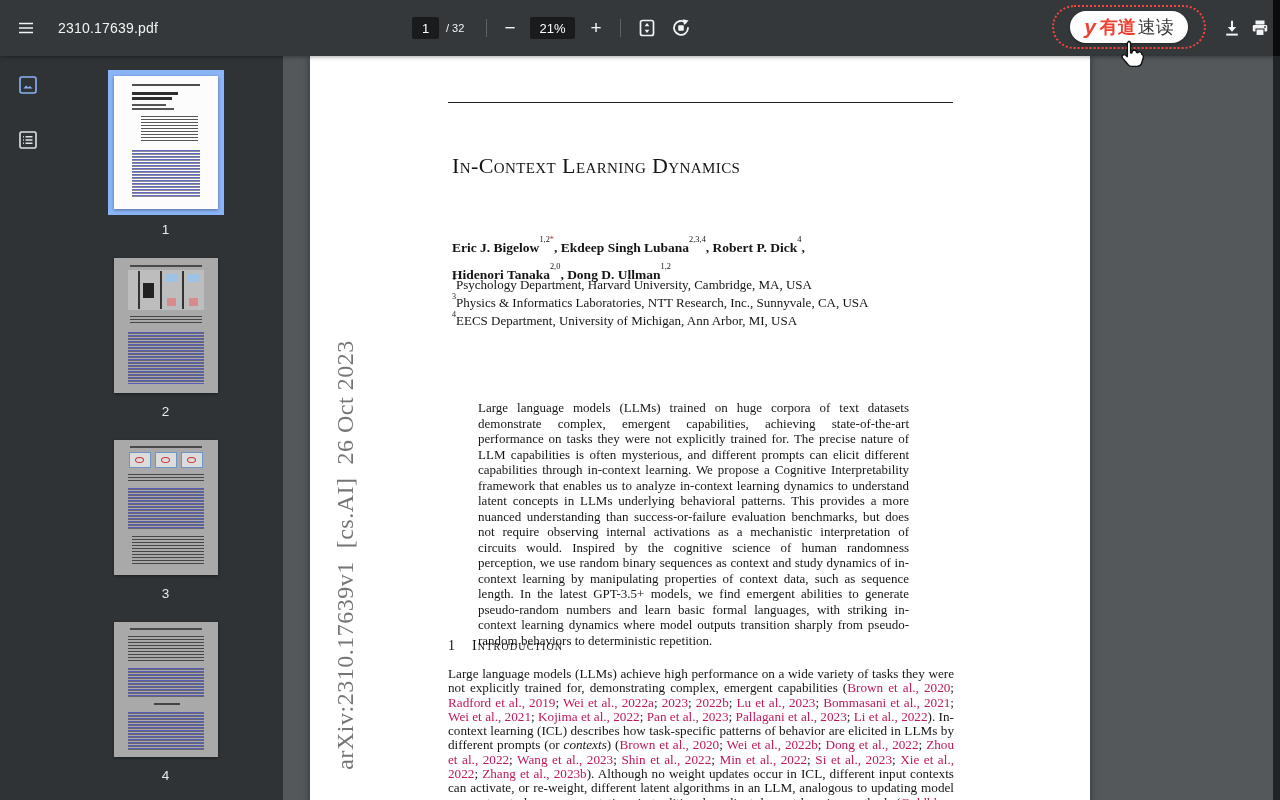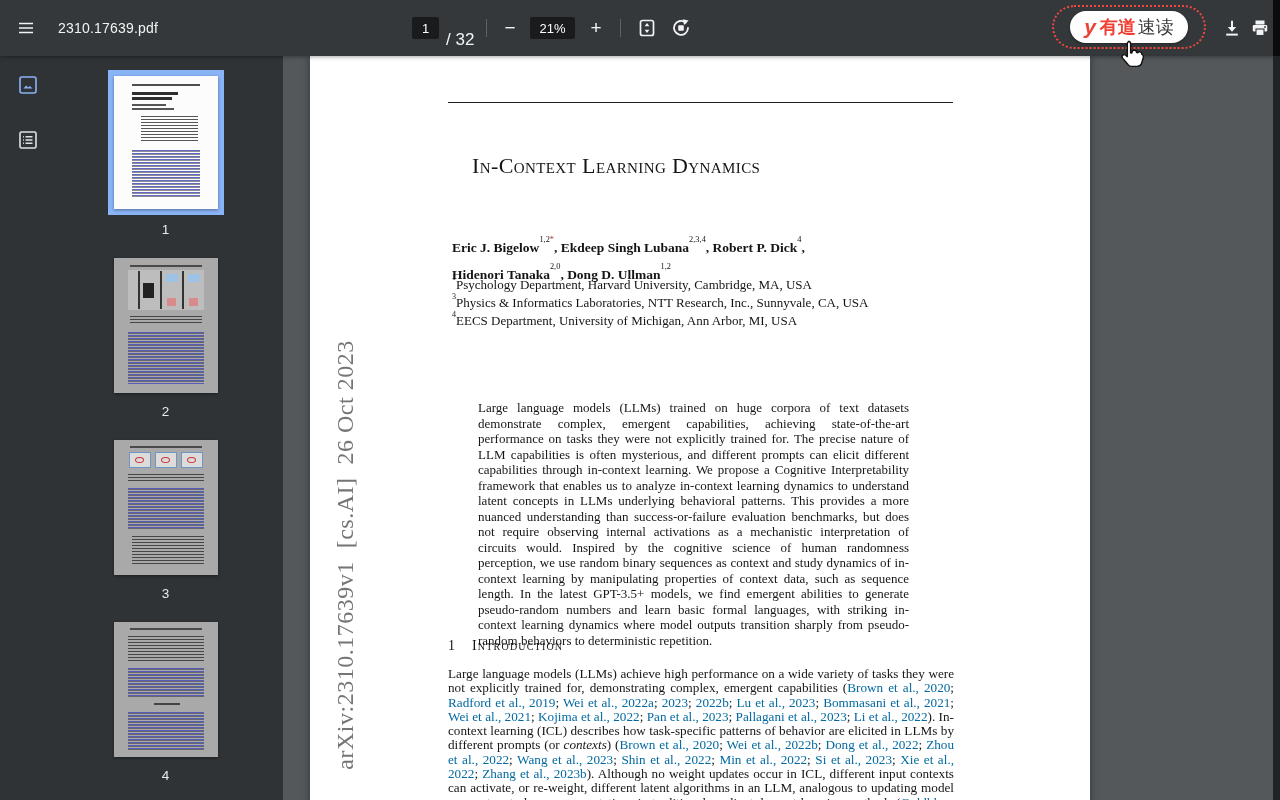--- a/index.html
+++ b/index.html
@@ -10,22 +10,22 @@
   .toolbar { position:absolute; left:0; top:0; width:1280px; height:56px;
              background:#34383b; z-index:10; box-shadow:0 1px 4px rgba(0,0,0,.35); }
   .tb-btn { position:absolute; display:flex; align-items:center; justify-content:center;
             color:#f1f3f4; cursor:pointer; border:none; background:transparent; }
   .hamburger { left:14px; top:16px; width:24px; height:24px; }
   .filename { position:absolute; left:58px; top:0; height:56px; display:flex; align-items:center;
               color:#f1f3f4; font-size:14px; letter-spacing:.2px; }
   .page-input { position:absolute; left:412px; top:17px; width:27px; height:22px;
                 background:#191b1c; border:none; border-radius:2px; color:#fff;
                 text-align:center; font-size:13px; font-family:inherit; }
-  .page-total { position:absolute; left:446px; top:12px; height:56px; display:flex; align-items:center;
-                color:#f1f3f4; font-size:17px; }
+  .page-total { position:absolute; left:446px; top:0; height:56px; display:flex; align-items:center;
+                color:#f1f3f4; font-size:11px; }
   .tb-sep { position:absolute; top:19px; width:1px; height:18px; background:#5f6368; }
   .sep1 { left:486px; } .sep2 { left:620px; }
   .minus-btn { left:498px; top:16px; width:24px; height:24px; font-size:19px; }
   .zoom-box { position:absolute; left:530px; top:17px; width:45px; height:22px;
               background:#191b1c; border-radius:2px; color:#fff; font-size:13px;
               display:flex; align-items:center; justify-content:center; }
   .plus-btn { left:584px; top:16px; width:24px; height:24px; font-size:19px; }
   .fit-btn { left:634px; top:15px; width:26px; height:26px; }
   .rotate-btn { left:668px; top:15px; width:26px; height:26px; }
   .download-btn { left:1218px; top:14px; width:28px; height:28px; }
@@ -64,36 +64,36 @@
   .main { position:absolute; left:283px; top:56px; right:7px; bottom:0;
           background:#54585b; overflow:hidden; }
   .pdf-page { position:absolute; left:27px; top:0; width:780px; height:920px; background:#fff;
               box-shadow:0 0 8px rgba(0,0,0,.4); color:#1a1a1a;
               font-family:"Liberation Serif","DejaVu Serif",serif; }
   .edge-strip { position:absolute; right:0; top:0; width:7px; height:800px; z-index:12;
                 background:linear-gradient(180deg,#0b0c0d 0 56px,#202326 56px 100%); }
 
   .page-rule { position:absolute; left:138px; top:46px; width:505px; height:1px; background:#222; }
   .paper-title { position:absolute; left:142px; top:97px; font-size:22px; line-height:25.5px;
-                 font-variant:small-caps; letter-spacing:.4px; color:#141414;margin-left:20px; }
+                 font-variant:small-caps; letter-spacing:.4px; color:#141414; }
   .authors { position:absolute; left:142px; top:176px; font-size:13.5px; font-weight:700;
              line-height:23px; color:#141414; }
   .authors sup, .affils sup { font-size:62%; position:relative; top:-.45em; font-weight:400; }
   sup.red { color:#b03030; }
   .affils { position:absolute; left:142px; top:219px; font-size:13px; line-height:14.8px; color:#141414; }
   .abs-head { position:absolute; left:138px; top:314px; width:505px; text-align:center;
               font-size:13.5px; font-variant:small-caps; letter-spacing:1.6px; color:#141414; }
   .abs-text { position:absolute; left:168px; top:344px; width:431px; font-size:13px;
               line-height:15.5px; text-align:justify; color:#161616; }
   .sec-head { position:absolute; left:138px; top:582px; font-size:14px; color:#141414; }
   .sec-head .num { margin-right:17px; }
   .sec-head .name { font-variant:small-caps; letter-spacing:1.2px; }
   .intro { position:absolute; left:138px; top:611px; width:506px; font-size:13.2px;
            line-height:14.3px; text-align:justify; color:#161616; }
-  .cite { color:#0369a1; cursor:pointer; }
+  .cite { color:#be185d; cursor:pointer; }
   .ital { font-style:italic; }
   .arxiv-stamp { position:absolute; left:35px; top:499px; transform:translate(-50%,-50%) rotate(-90deg);
                  white-space:pre; font-size:24px; color:#757575; letter-spacing:.5px;
                  font-family:"Liberation Serif","DejaVu Serif",serif; }
 
   .cursor { position:absolute; left:1118px; top:40px; z-index:40; pointer-events:none; }
   svg { display:block; }
 </style>
 </head>
 <body>

